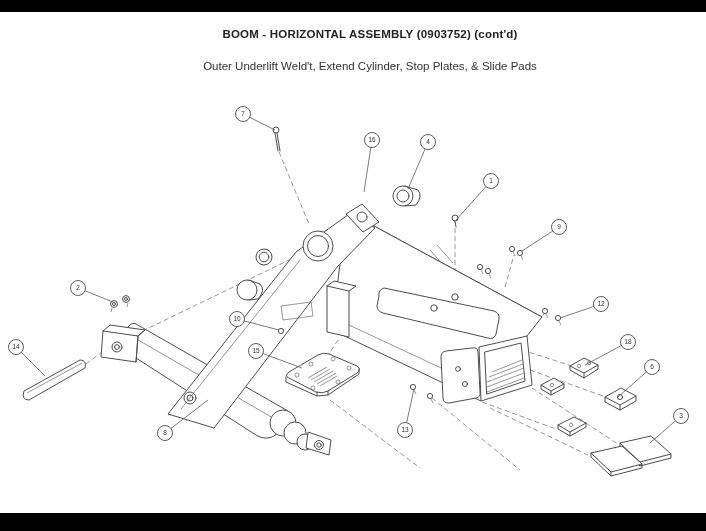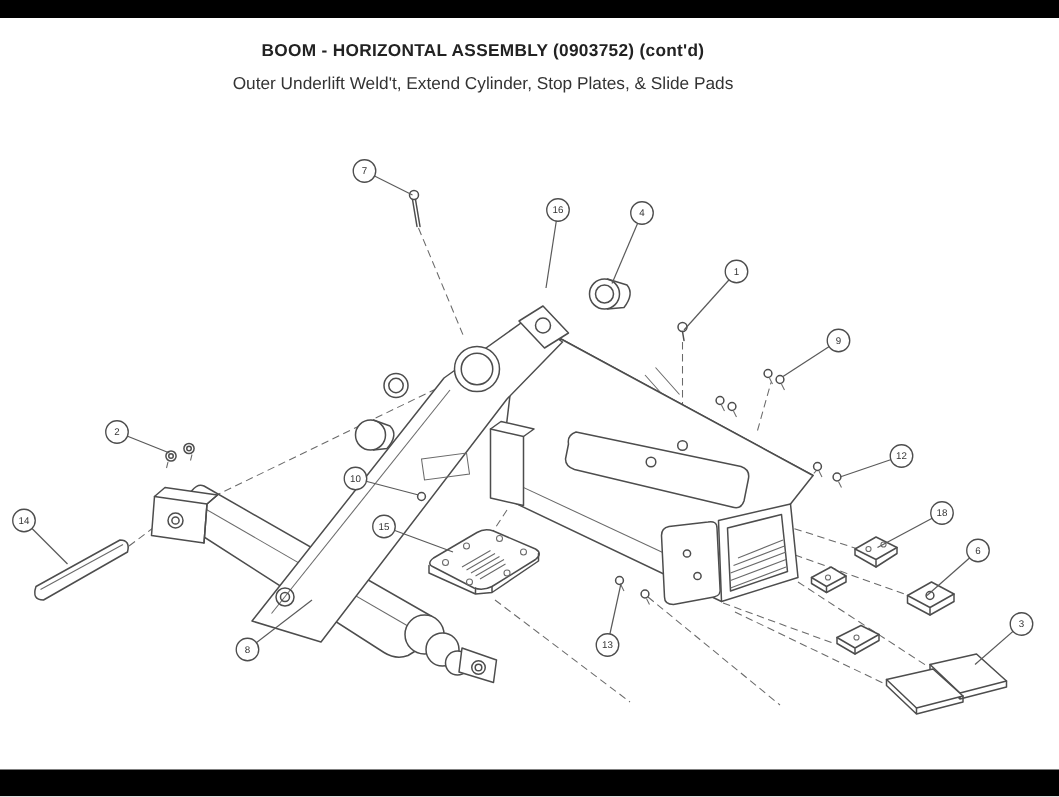--- a/index.html
+++ b/index.html
@@ -3,23 +3,23 @@
 <meta charset="utf-8">
 <style>
   html,body{margin:0;padding:0;}
   .page{
     position:relative;width:706px;height:531px;background:#ffffff;
     overflow:hidden;font-family:"Liberation Sans",sans-serif;
   }
   .bar{position:absolute;left:0;width:706px;background:#000;}
   .bar.top{top:0;height:12px;}
   .bar.bottom{bottom:0;height:18px;}
-  .hdr{position:absolute;left:0;width:644px;text-align:center;color:#222;}
+  .hdr{position:absolute;left:0;width:644px;text-align:center;color:#222;padding-left:48px;}
   .hdr.title{top:28px;font-size:11.5px;font-weight:bold;letter-spacing:.2px;}
-  .hdr.subtitle{top:50px;font-size:11.5px;font-weight:normal;color:#333;}
+  .hdr.subtitle{top:60px;font-size:11.5px;font-weight:normal;color:#333;}
   svg{position:absolute;left:0;top:0;}
   .ln{stroke:#4d4d4d;stroke-width:1;fill:none;stroke-linecap:round;stroke-linejoin:round;}
   .lnw{stroke:#4d4d4d;stroke-width:1;fill:#ffffff;stroke-linejoin:round;}
   .thin{stroke:#6a6a6a;stroke-width:.7;fill:none;}
   .dash{stroke:#6a6a6a;stroke-width:.7;fill:none;stroke-dasharray:5 3;}
   .callout-circle{stroke:#4d4d4d;stroke-width:.9;fill:#ffffff;}
   .callout-text{font-family:"Liberation Sans",sans-serif;font-size:6.5px;fill:#333;text-anchor:middle;}
   .leader{stroke:#5a5a5a;stroke-width:.8;fill:none;}
 </style>
 </head>

